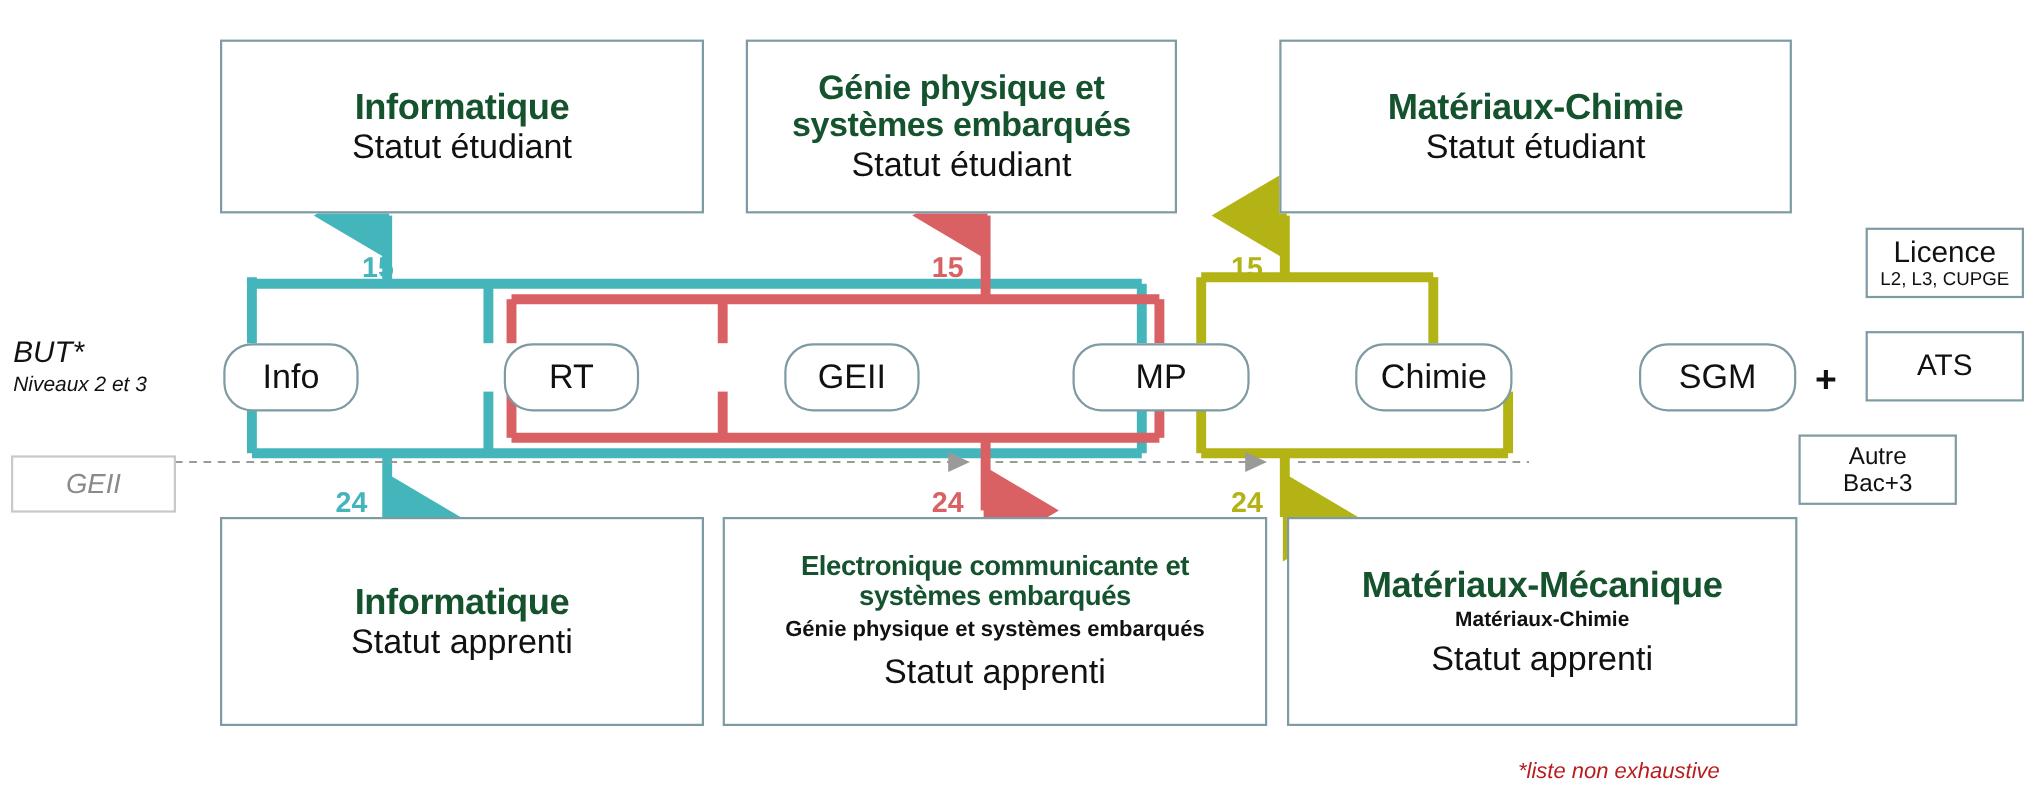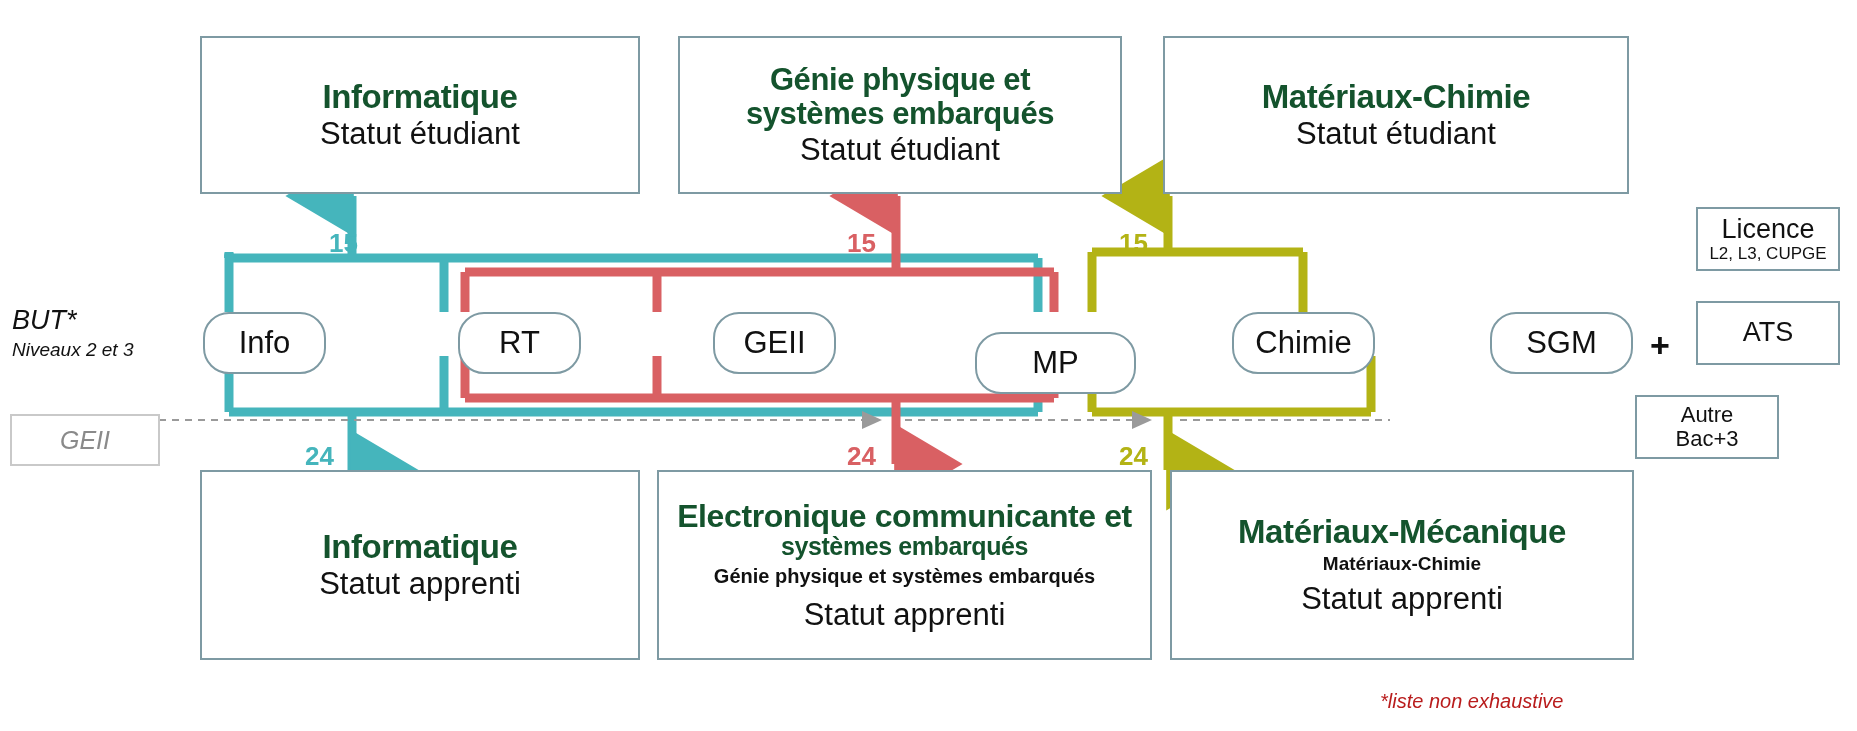--- a/index.html
+++ b/index.html
@@ -110,21 +110,21 @@
       <path d="M905,420 L1150,420" stroke="#9a9a9a" stroke-width="2" stroke-dasharray="7 6" marker-end="url(#ar-gray)"></path>
       <path d="M1180,420 L1390,420" stroke="#9a9a9a" stroke-width="2" stroke-dasharray="7 6"></path>
     </g>
   </svg>
 
   <div class="box" style="left:200px;top:36px;width:440px;height:158px;">
     <div class="prog-title">Informatique</div>
     <div class="prog-sub">Statut étudiant</div>
   </div>
 
-  <div class="box" style="left:678px;top:36px;width:444px;height:158px;">
+  <div class="box" style="left:678px;top:36px;width:392px;height:158px;">
     <div class="prog-title two">Génie physique et</div>
     <div class="prog-title two">systèmes embarqués</div>
     <div class="prog-sub">Statut étudiant</div>
   </div>
 
   <div class="box" style="left:1163px;top:36px;width:466px;height:158px;">
     <div class="prog-title">Matériaux-Chimie</div>
     <div class="prog-sub">Statut étudiant</div>
   </div>
 
@@ -135,21 +135,21 @@
 
   <div class="box but-box" style="left:203px;top:312px;width:123px;height:62px;">
     <span>Info</span>
   </div>
   <div class="box but-box" style="left:458px;top:312px;width:123px;height:62px;">
     <span>RT</span>
   </div>
   <div class="box but-box" style="left:713px;top:312px;width:123px;height:62px;">
     <span>GEII</span>
   </div>
-  <div class="box but-box" style="left:975px;top:332px;width:161px;height:62px;">
+  <div class="box but-box" style="left:975px;top:312px;width:161px;height:62px;">
     <span>MP</span>
   </div>
   <div class="box but-box" style="left:1232px;top:312px;width:143px;height:62px;">
     <span>Chimie</span>
   </div>
   <div class="box but-box" style="left:1490px;top:312px;width:143px;height:62px;">
     <span>SGM</span>
   </div>
 
   <div class="box cpge-box" style="left:10px;top:414px;width:150px;height:52px;">
@@ -163,21 +163,21 @@
   <div class="num" style="left:334px;top:441px;color:#45B5BC;transform:translateX(-100%);">24</div>
   <div class="num" style="left:876px;top:441px;color:#D96063;transform:translateX(-100%);">24</div>
   <div class="num" style="left:1148px;top:441px;color:#B3B315;transform:translateX(-100%);">24</div>
 
   <div class="box" style="left:200px;top:470px;width:440px;height:190px;">
     <div class="prog-title">Informatique</div>
     <div class="prog-sub">Statut apprenti</div>
   </div>
 
   <div class="box" style="left:657px;top:470px;width:495px;height:190px;">
-    <div class="prog-title" style="font-size:32px;text-align:center;">Electronique communicante et</div>
+    <div class="prog-title" style="font-size:25px;text-align:center;">Electronique communicante et</div>
     <div class="prog-title" style="font-size:25px;">systèmes embarqués</div>
     <div class="prog-small">Génie physique et systèmes embarqués</div>
     <div class="prog-sub" style="margin-top:10px;">Statut apprenti</div>
   </div>
 
   <div class="box" style="left:1170px;top:470px;width:464px;height:190px;">
     <div class="prog-title">Matériaux-Mécanique</div>
     <div class="prog-small2">Matériaux-Chimie</div>
     <div class="prog-sub" style="margin-top:8px;">Statut apprenti</div>
   </div>

